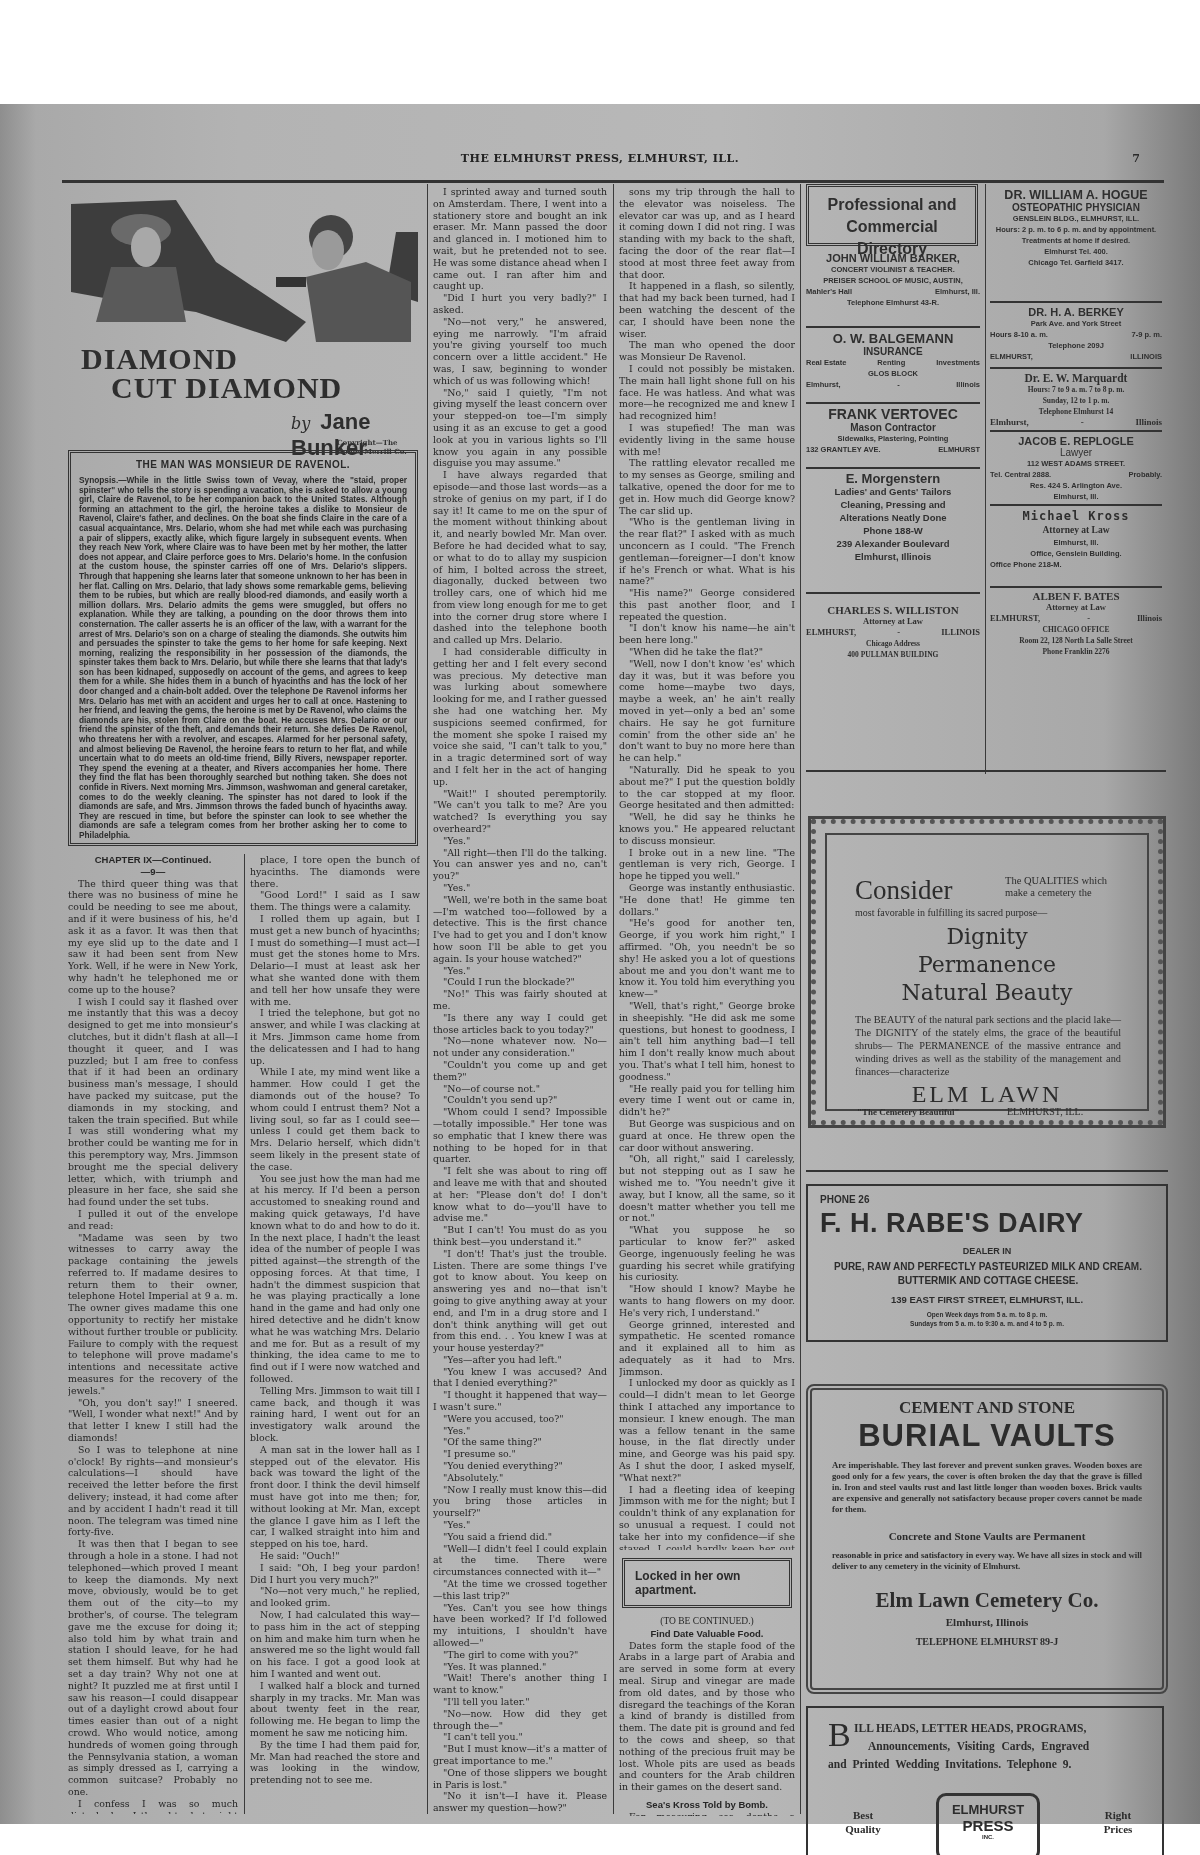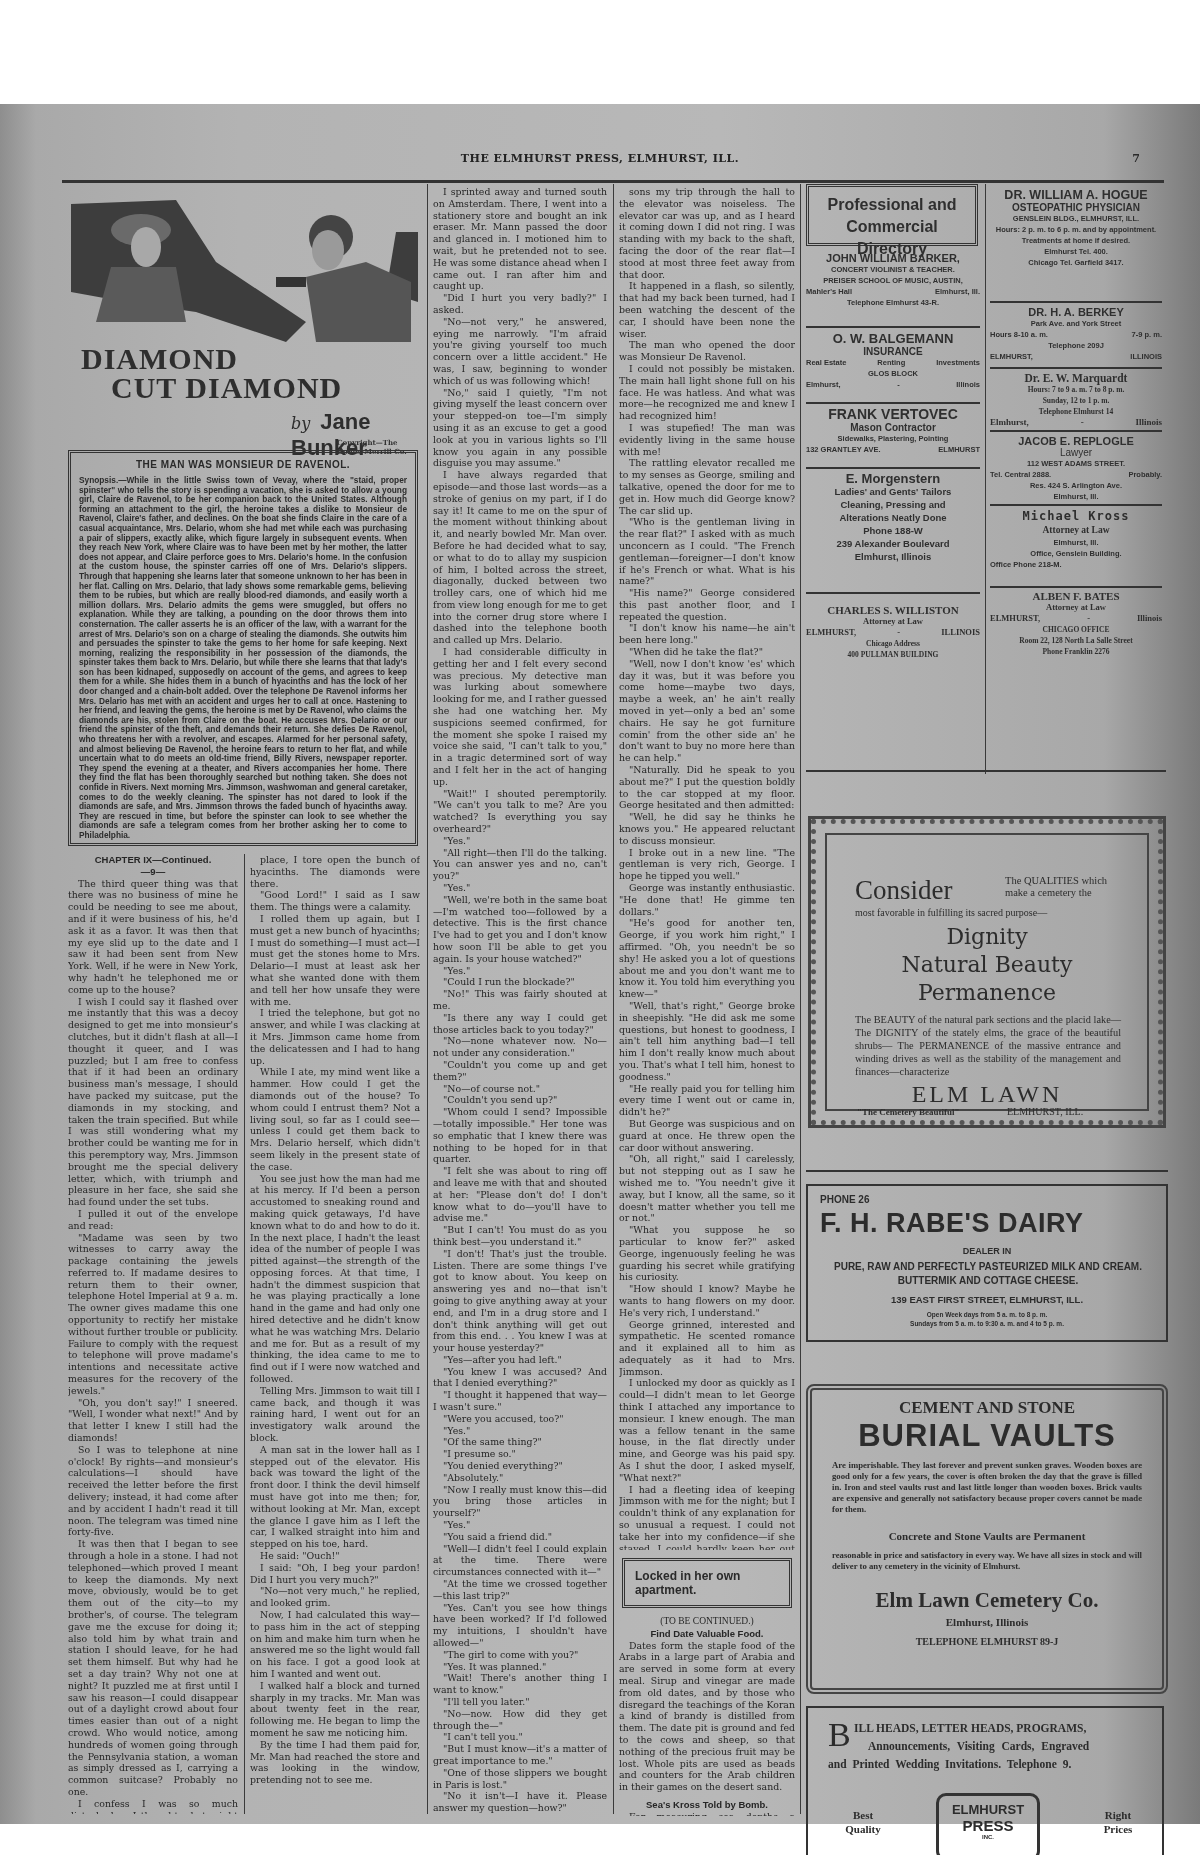--- a/index.html
+++ b/index.html
@@ -325,22 +325,22 @@
     <div class="leaf"></div>
     <div class="elm-inner">
       <div style="position:absolute;left:28px;top:40px;font-size:27px;">Consider</div>
       <div style="position:absolute;left:178px;top:40px;font-size:10.5px;line-height:12px;">
           <div>The QUALITIES which</div>
           <div>make a cemetery the</div>
         </div>
       <div style="position:absolute;left:28px;top:72px;font-size:10px;">most favorable in fulfilling its sacred purpose—</div>
       <div style="position:absolute;left:0;right:0;top:88px;text-align:center;font-family:'DejaVu Serif',serif;font-size:22px;line-height:28px;">
         <div>Dignity</div>
+          <div>Permanence</div>
           <div>Natural Beauty</div>
-          <div>Permanence</div>
       </div>
       <div style="position:absolute;left:28px;right:26px;top:178px;font-size:10.3px;line-height:13px;text-align:justify;">The BEAUTY of the natural park sections and the placid lake— The DIGNITY of the stately elms, the grace of the beautiful shrubs— The PERMANENCE of the massive entrance and winding drives as well as the stability of the management and finances—characterize</div>
       <div style="position:absolute;left:0;right:0;top:246px;text-align:center;font-size:24px;letter-spacing:3px;">ELM LAWN</div>
       <div style="position:absolute;left:30px;top:272px;font-size:9px;font-weight:bold;">"The Cemetery Beautiful"</div>
       <div style="position:absolute;left:180px;top:271px;font-size:10px;">ELMHURST, ILL.</div>
     </div>
   </div>
   <div class="hr" style="left:806px;top:1066px;width:362px;"></div>
 
   <div class="dairy">

